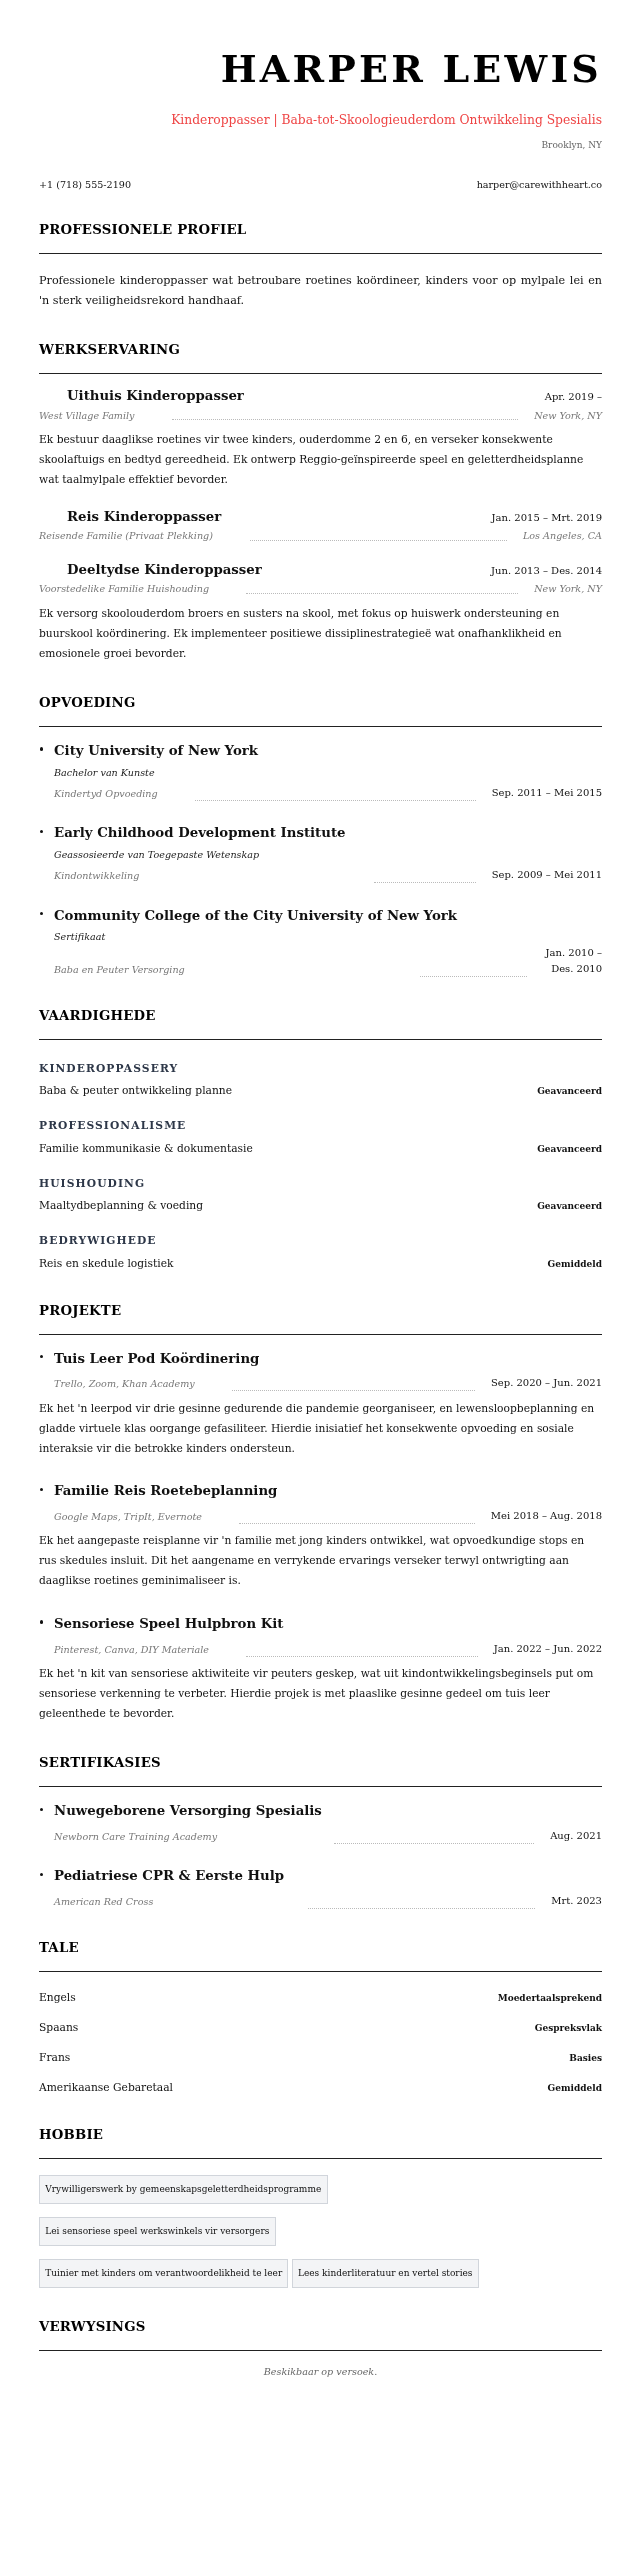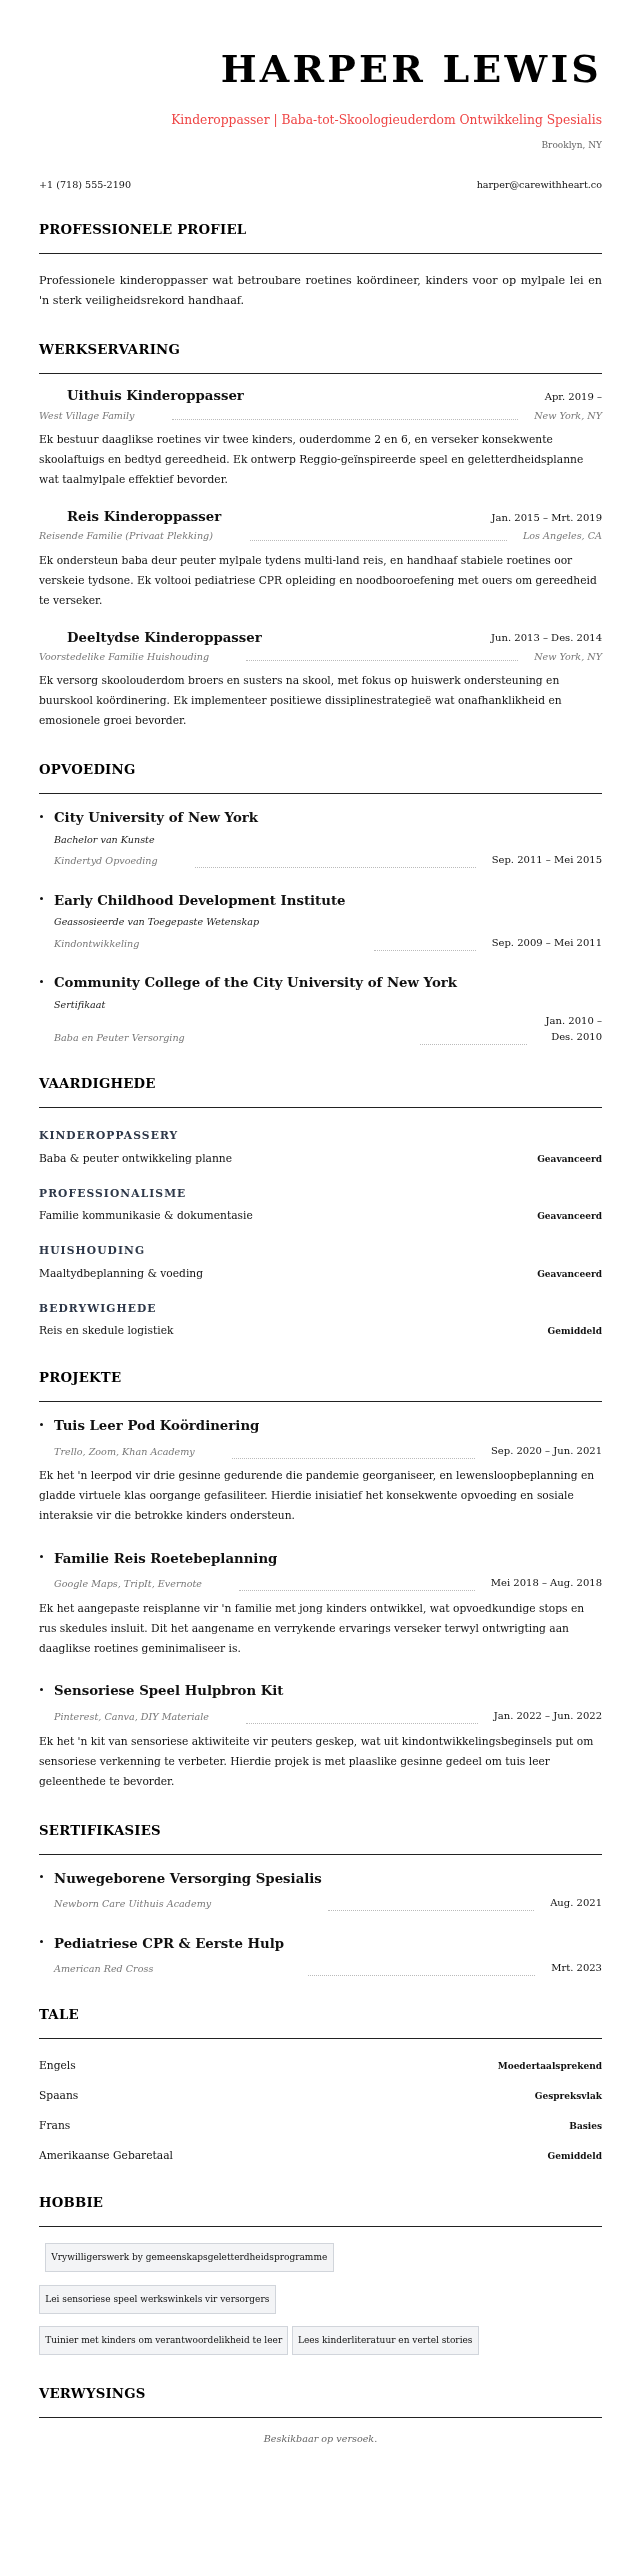--- a/index.html
+++ b/index.html
@@ -82,21 +82,21 @@
   }
   .lang-row:first-child { margin-top: 5.3px; }
   .lang-level { font-weight: bold; font-size: 9px; }
 
   
   .tags { display: flex; flex-wrap: wrap; gap: 6.4px 3.2px; margin-top: 3.2px; }
   .tag {
     background: #f3f4f6; border: 0.5px solid #d1d5db;
     font-size: 9px; padding: 7px 5.3px; line-height: 13px;
   }
-  .tags .tag:nth-child(1), .tags .tag:nth-child(2) { flex-basis: auto; margin-left: 6px; }
+  .tags .tag:nth-child(1), .tags .tag:nth-child(2) { flex-basis: auto; }
   .tag-break { flex-basis: 100%; height: 0; }
 
   .refs {
     text-align: center; font-style: italic; color: #666;
     font-size: 9.6px; margin-top: 14px; line-height: 14px;
   }
   .spacer-bottom { height: 64px; }
 </style>
 </head>
 <body>
@@ -138,21 +138,20 @@
       <div class="job">
         <div class="row">
           <span class="job-title">Reis Kinderoppasser</span>
           <span class="date">Jan. 2015 – Mrt. 2019</span>
         </div>
         <div class="meta-row">
           <span class="italic-gray">Reisende Familie (Privaat Plekking)</span>
           <span class="leader"></span>
           <span class="italic-gray">Los Angeles, CA</span>
         </div>
-        <p class="job-desc">Ek ondersteun baba deur peuter mylpale tydens multi-land reis, en handhaaf stabiele roetines oor verskeie tydsone. Ek voltooi pediatriese CPR opleiding en noodbooroefening met ouers om gereedheid te verseker.</p>
       </div>
       <div class="job">
         <div class="row">
           <span class="job-title">Deeltydse Kinderoppasser</span>
           <span class="date">Jun. 2013 – Des. 2014</span>
         </div>
         <div class="meta-row">
           <span class="italic-gray">Voorstedelike Familie Huishouding</span>
           <span class="leader"></span>
           <span class="italic-gray">New York, NY</span>
@@ -260,21 +259,21 @@
     </div>
   </section>
 
   <section class="section">
     <h2 class="section-title">SERTIFIKASIES</h2>
     <div class="section-body">
       <div class="entry">
         <span class="bullet"></span>
         <div class="entry-title">Nuwegeborene Versorging Spesialis</div>
         <div class="entry-meta">
-          <span class="italic-gray">Newborn Care Uithuis Academy</span>
+          <span class="italic-gray">Newborn Care Training Academy</span>
           <span class="leader" style="margin-left:117px;"></span>
           <span class="entry-date">Aug. 2021</span>
         </div>
       </div>
       <div class="entry">
         <span class="bullet"></span>
         <div class="entry-title">Pediatriese CPR &amp; Eerste Hulp</div>
         <div class="entry-meta">
           <span class="italic-gray">American Red Cross</span>
           <span class="leader" style="margin-left:155px;"></span>

